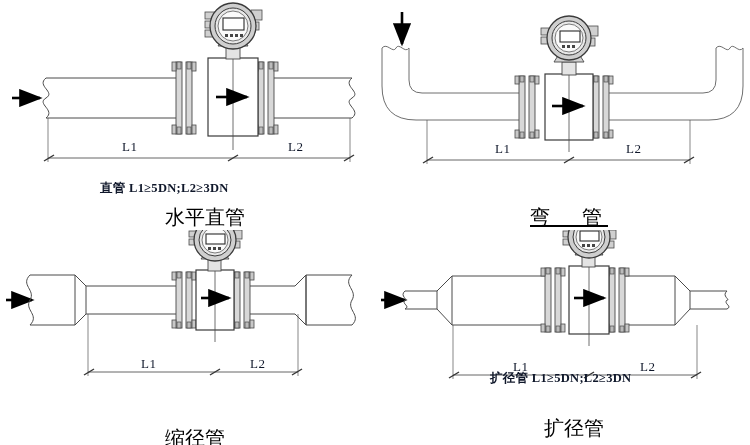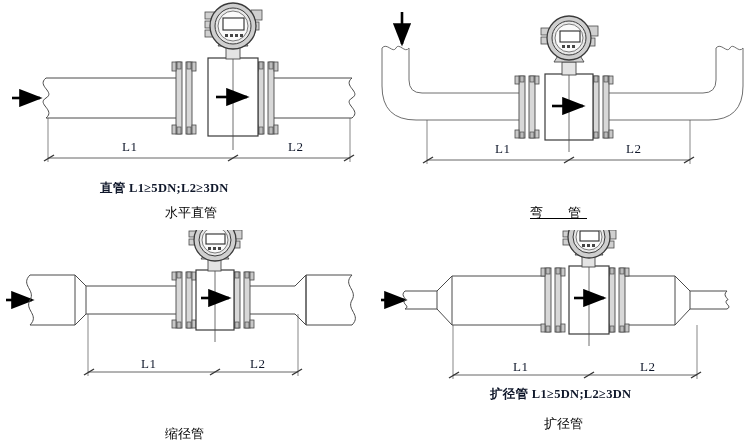--- a/index.html
+++ b/index.html
@@ -23,21 +23,21 @@
     letter-spacing:0.5px;
   }
   .spec-label{
     font-family:"Liberation Serif", serif;
     font-size:12.5px;
     font-weight:bold;
     letter-spacing:0.3px;
   }
   .caption-label{
     font-family:"Liberation Sans", sans-serif;
-    font-size:13px;
+    font-size:20px;
     color:#000;
   }
   .caption-wide{letter-spacing:6px;}
 </style>
 </head>
 <body>
 
 <div class="panel" style="left:0;top:0;width:375px;height:230px;">
 
   <svg width="375" height="200">
@@ -381,15 +381,15 @@
       <line x1="78" y1="95" x2="78" y2="149" stroke="#555" stroke-width="0.7"></line>
       <line x1="322" y1="95" x2="322" y2="149" stroke="#555" stroke-width="0.7"></line>
       <line x1="74" y1="148" x2="84" y2="142" stroke="#333" stroke-width="1.4"></line>
       <line x1="316" y1="148" x2="326" y2="142" stroke="#333" stroke-width="1.4"></line>
       <line x1="209" y1="148" x2="219" y2="142" stroke="#333" stroke-width="1.4"></line>
     </g>
   </svg>
 
   <span class="lbl dim-label" style="left:138px;top:129px;">L1</span>
   <span class="lbl dim-label" style="left:265px;top:129px;">L2</span>
-  <span class="lbl spec-label" style="left:115px;top:156px;">扩径管   L1≥5DN;L2≥3DN</span>
+  <span class="lbl spec-label" style="left:115px;top:140px;">扩径管   L1≥5DN;L2≥3DN</span>
   <span class="lbl caption-label" style="left:169px;top:185px;">扩径管</span>
 </div>
 
 </body></html>

